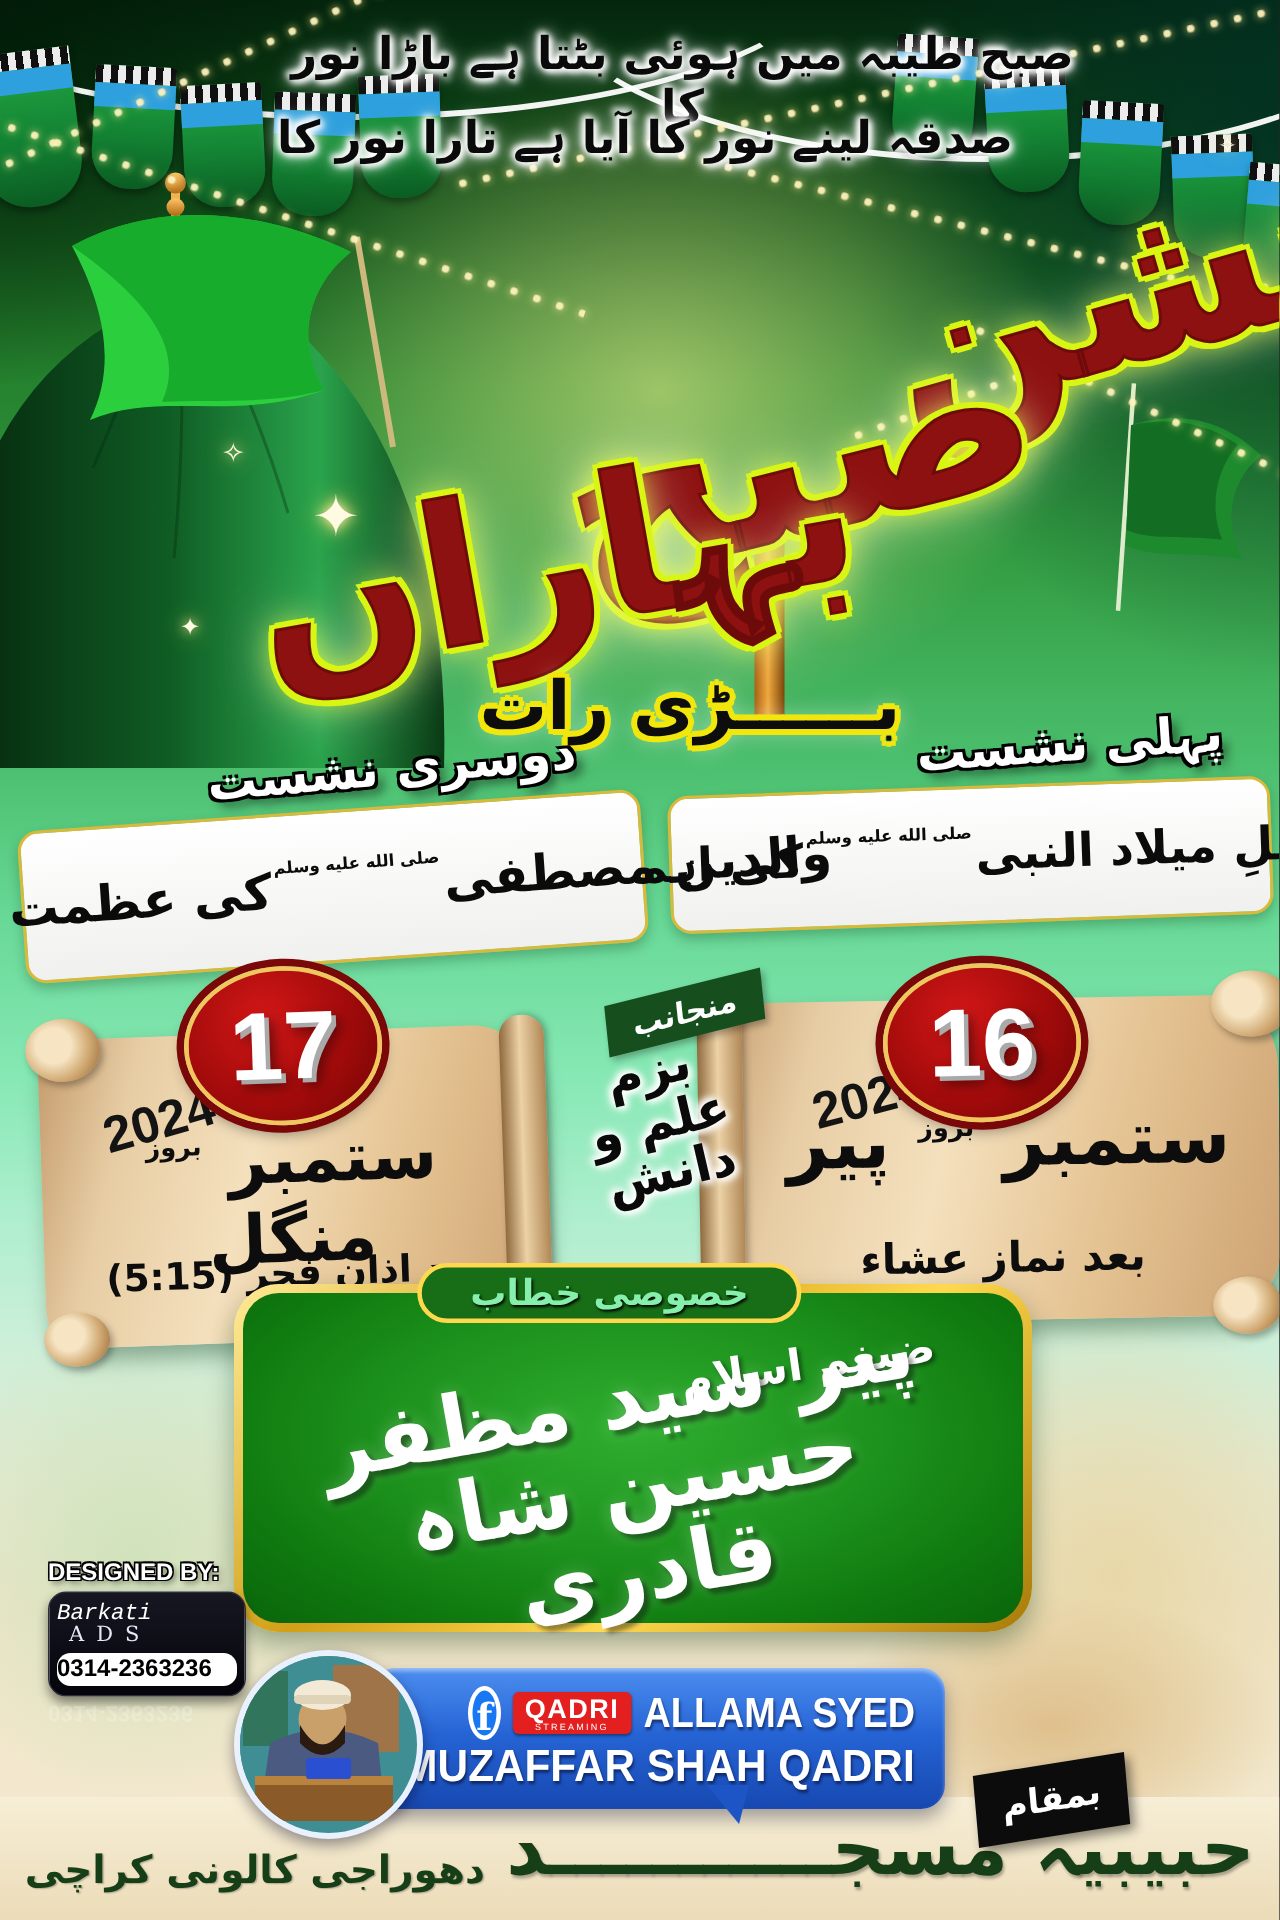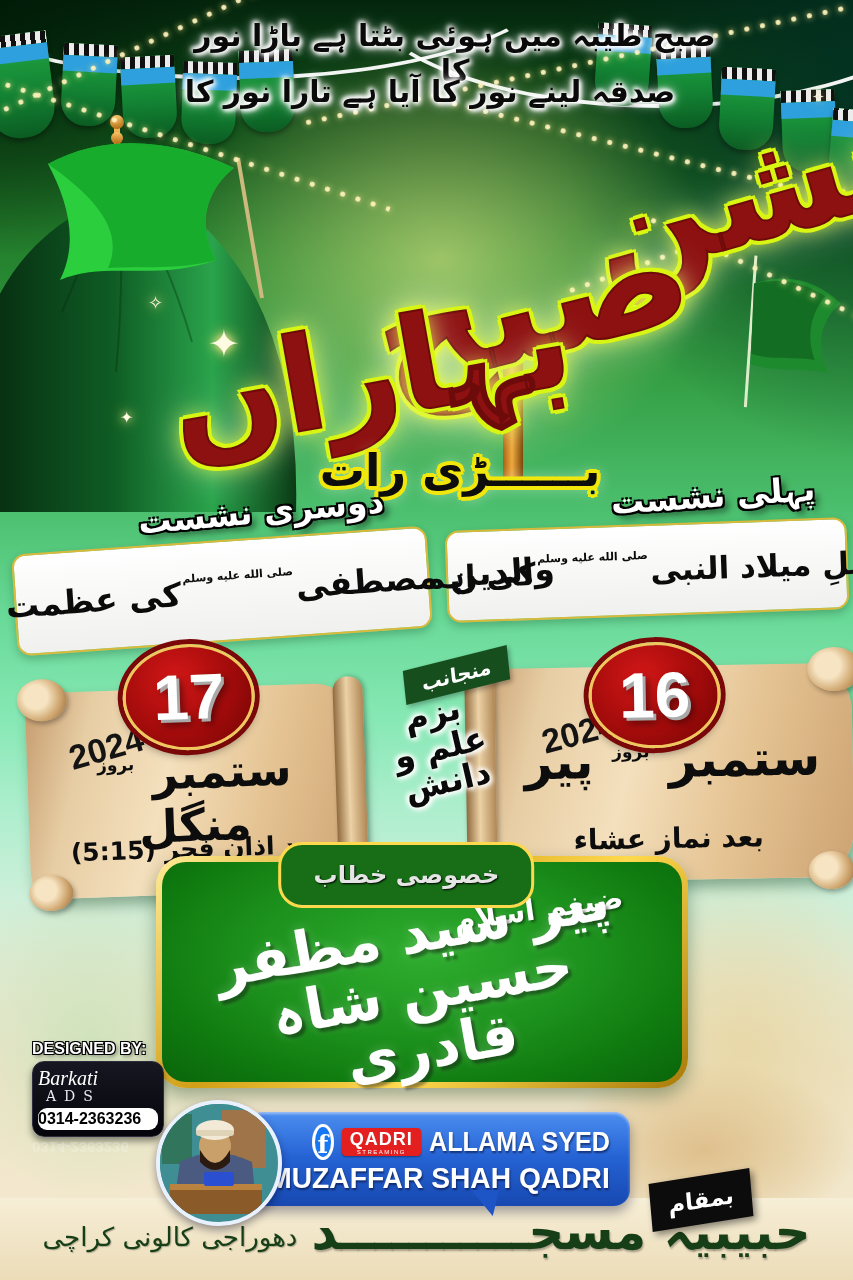--- a/index.html
+++ b/index.html
@@ -127,35 +127,35 @@
     transform:rotate(-13deg);
     text-shadow:0 0 5px #fff,0 0 9px #fff,2px 2px 5px #fff,-2px -2px 5px #fff;}
 
   
   .banner-outer{left:156px;top:856px;width:532px;height:232px;z-index:6;border-radius:30px;padding:6px;box-sizing:border-box;
     background:linear-gradient(135deg,#ffeb96,#d2a017 35%,#ffd94d 62%,#a87a08 100%);
     box-shadow:0 8px 18px rgba(0,50,15,.35);}
   .banner-inner{position:relative;width:100%;height:100%;border-radius:24px;
     background:radial-gradient(ellipse at 50% 42%,#2fae2f 0%,#1d921d 45%,#0f7a0f 75%,#0a650a 100%);}
   .special-pill{position:absolute;top:-20px;left:47%;transform:translateX(-50%);z-index:7;
-    background:#176e17;border:3px solid #ffd94d;border-radius:24px;color:#e5e5e5;font-size:24px;font-weight:800;
-    padding:16px 32px;direction:rtl;white-space:nowrap;text-shadow:1px 1px 2px #000;}
+    background:#176e17;border:3px solid #ffd94d;border-radius:24px;color:#86efac;font-size:24px;font-weight:800;
+    padding:3px 32px;direction:rtl;white-space:nowrap;text-shadow:1px 1px 2px #000;}
   .honorific{position:absolute;top:30px;right:58px;color:#fff;font-size:29px;font-weight:700;direction:rtl;
     transform:rotate(-8deg);text-shadow:2px 2px 3px rgba(0,0,0,.45);}
   .speaker-name{position:absolute;left:12px;right:12px;top:44px;bottom:8px;display:flex;align-items:center;justify-content:center;
     direction:rtl;text-align:center;color:#fff;font-size:57px;font-weight:800;line-height:1.02;transform:rotate(-10deg);
     text-shadow:3px 4px 3px rgba(0,0,0,.4),0 0 12px rgba(255,255,255,.25);}
 
   
   .designed{left:32px;top:1040px;width:132px;z-index:8;text-align:left;font-family:"Liberation Sans",sans-serif;}
   .db-heading{color:#fff;font-weight:800;font-size:16px;
     text-shadow:1px 1px 0 #000,-1px -1px 0 #000,1px -1px 0 #000,-1px 1px 0 #000,2px 2px 4px rgba(0,0,0,.6);}
   .db-box{margin-top:3px;background:linear-gradient(180deg,#171722,#04040a);border:1px solid #2c2c3e;border-radius:12px;
     padding:5px 5px 6px;box-shadow:0 4px 7px rgba(0,0,0,.45);}
-  .db-name{font-family:Liberation Serif, serif;font-style:italic;color:#fff;font-size:20px;}
+  .db-name{font-family:Liberation Mono, monospace;font-style:italic;color:#fff;font-size:15px;}
   .db-ads{font-family:"DejaVu Serif",serif;color:#e9e9f6;font-size:14px;letter-spacing:8px;text-indent:8px;margin-top:-2px;}
   .db-phone{margin-top:4px;background:#fff;border-radius:9px;color:#000;font-weight:800;font-size:16px;padding:2px 0;}
   .db-reflection{display:block;margin-top:2px;transform:scaleY(-1);opacity:.22;color:#fff;font-weight:800;font-size:15px;}
 
   
   .live-bar{left:248px;top:1112px;width:382px;height:94px;z-index:8;border-radius:16px;
     background:linear-gradient(180deg,#4c8ef0 0%,#2563d4 48%,#1748b0 100%);
     box-shadow:0 6px 12px rgba(0,0,40,.35), inset 0 2px 3px rgba(255,255,255,.45);
     font-family:"Liberation Sans",sans-serif;color:#fff;}
   .live-bar::after{content:'';position:absolute;bottom:-24px;left:60%;width:0;height:0;
@@ -176,21 +176,21 @@
   
   .venue-label{left:650px;top:1176px;z-index:9;background:#0c0c0c;color:#fff;font-size:23px;font-weight:700;
     padding:11px 18px;direction:rtl;transform:rotate(-9deg) skewX(-4deg);box-shadow:3px 4px 7px rgba(0,0,0,.45);}
 
   
   .bottom-strip{left:0;top:1198px;width:853px;height:82px;z-index:5;
     background:linear-gradient(180deg,#f6eed6,#ecdcb8);}
   .masjid-line{position:absolute;left:6px;right:6px;top:4px;display:flex;direction:rtl;align-items:flex-end;justify-content:center;gap:14px;
     color:#173f17;white-space:nowrap;}
   .masjid-big{font-size:50px;font-weight:800;line-height:1.2;text-shadow:1px 2px 2px rgba(0,0,0,.3);}
-  .masjid-small{font-size:26px;font-weight:400;margin-bottom:10px;text-shadow:1px 1px 1px rgba(0,0,0,.25);}
+  .masjid-small{font-size:26px;font-weight:700;text-shadow:1px 1px 1px rgba(0,0,0,.25);}
 </style>
 </head>
 <body>
 
 <div class="poster">
 
   <div class="layer corner-dark-right"></div>
   <div class="layer corner-dark-left"></div>
   <div class="layer glow-center"></div>
   <div class="layer bg-blob-left"></div>

